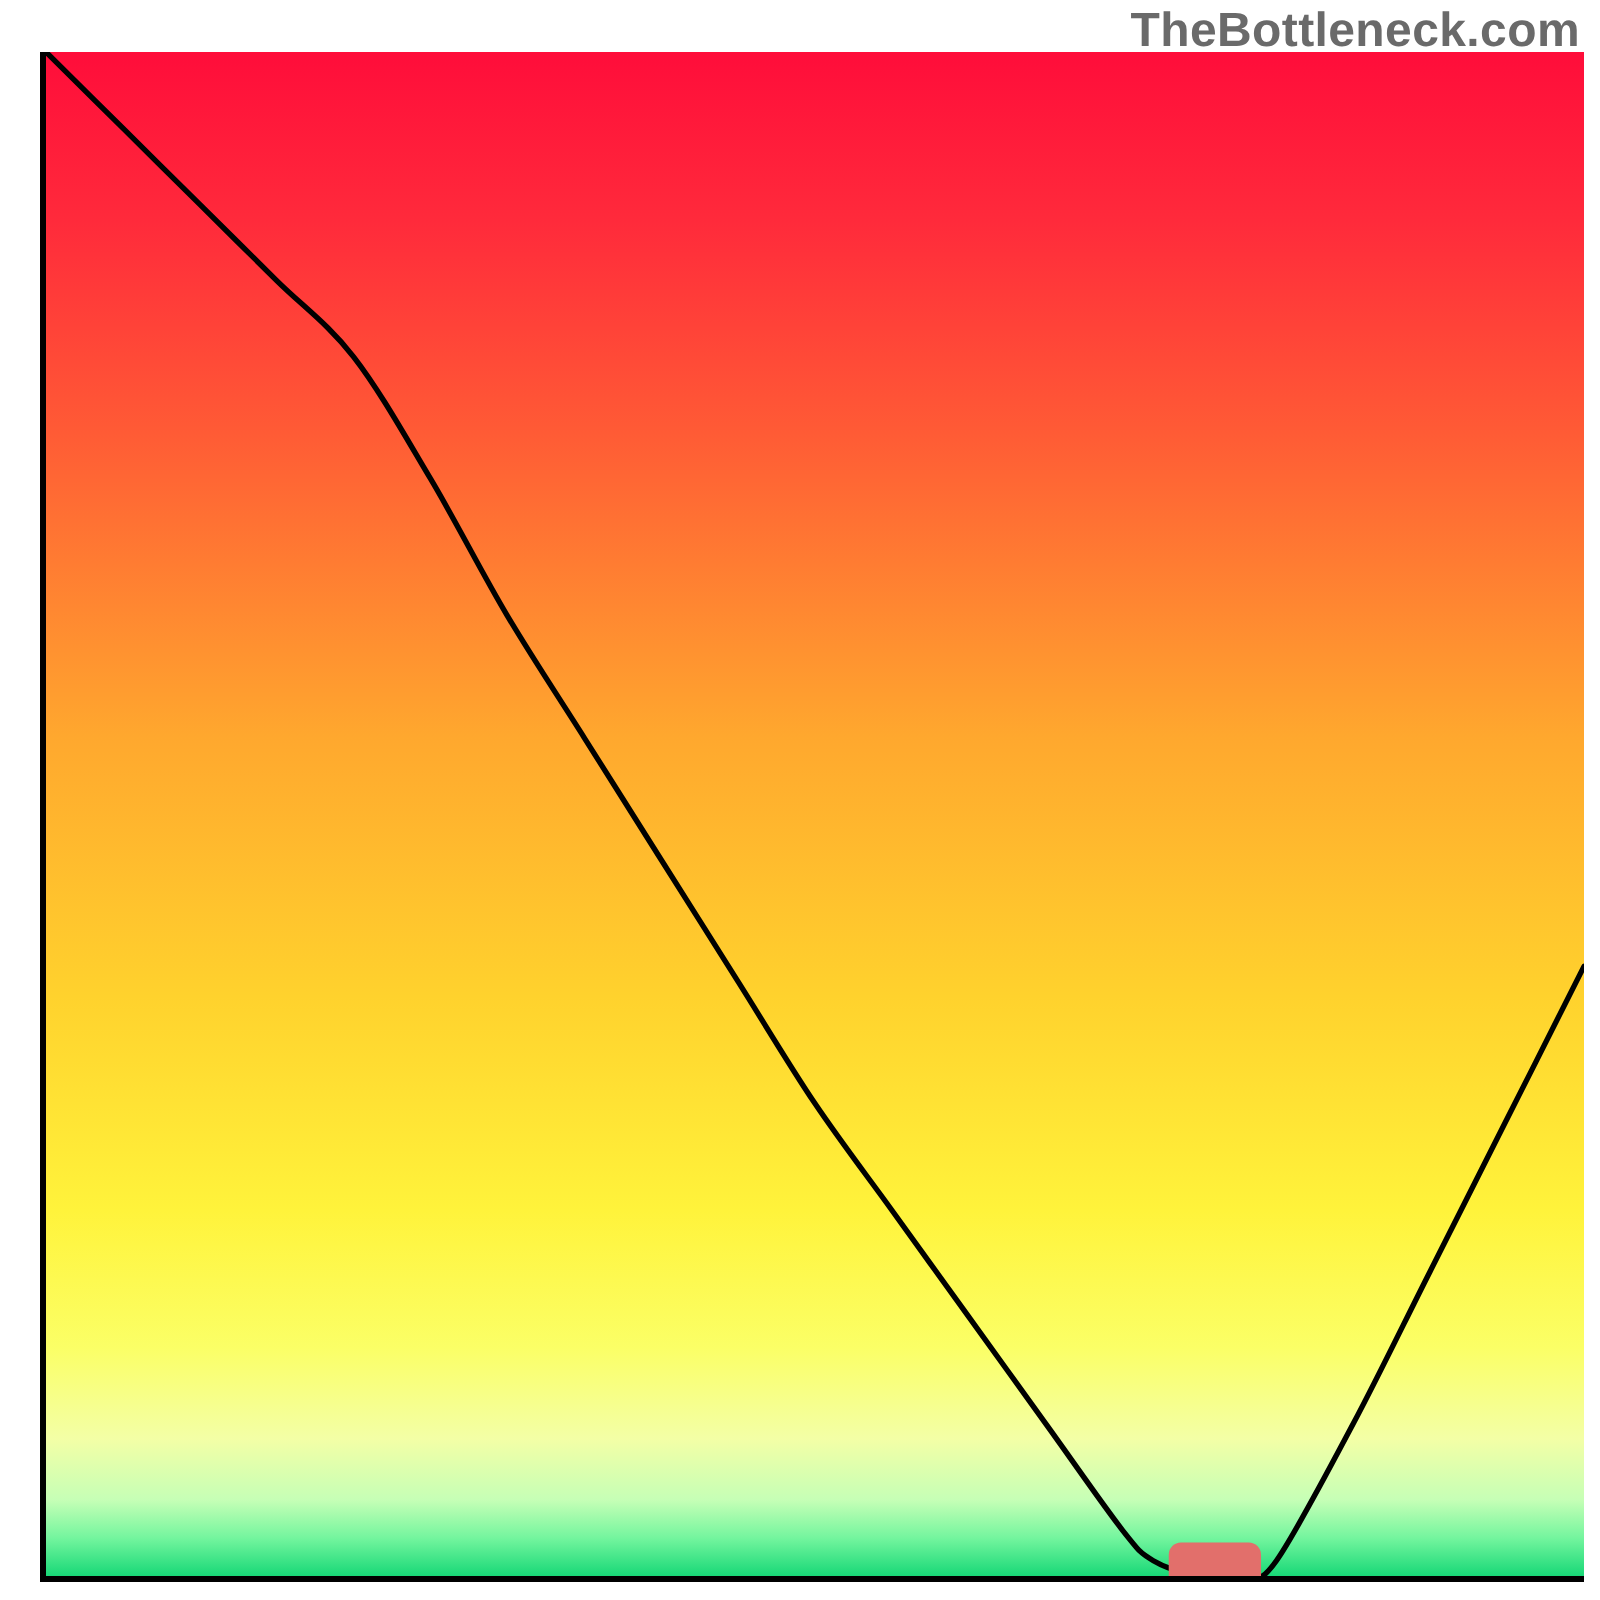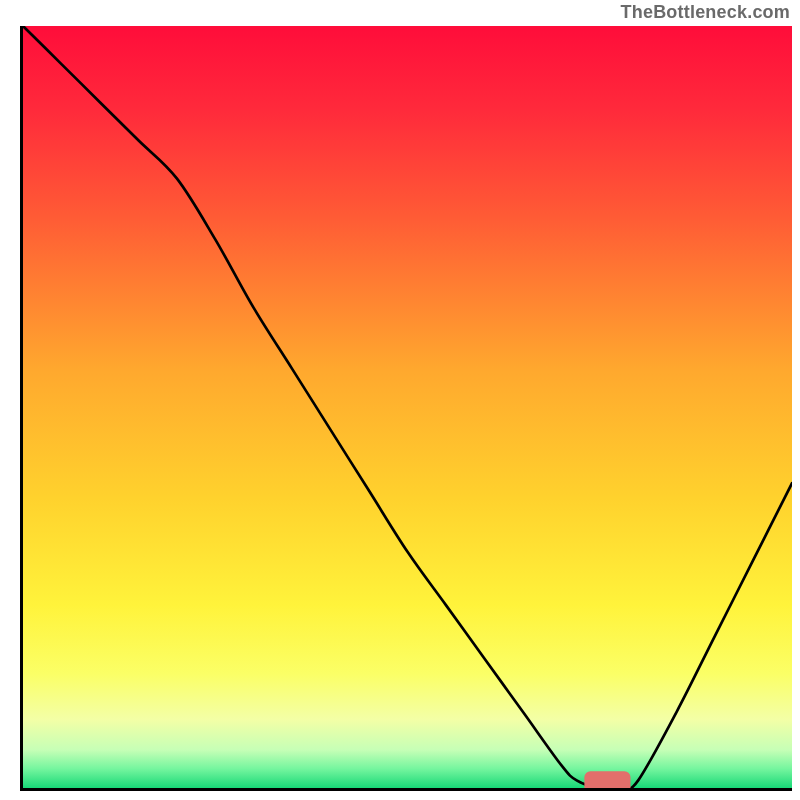--- a/index.html
+++ b/index.html
@@ -12,21 +12,21 @@
   }
   .wrap {
     position: relative;
     width: 800px;
     height: 800px;
   }
   .watermark {
     position: absolute;
     top: 2px;
     right: 10px;
-    font-size: 18px;
+    font-size: 24px;
     font-weight: 600;
     color: #6a6a6a;
     letter-spacing: 0.2px;
   }
   .plot {
     position: absolute;
     left: 20px;
     top: 26px;
     width: 772px;
     height: 765px;

